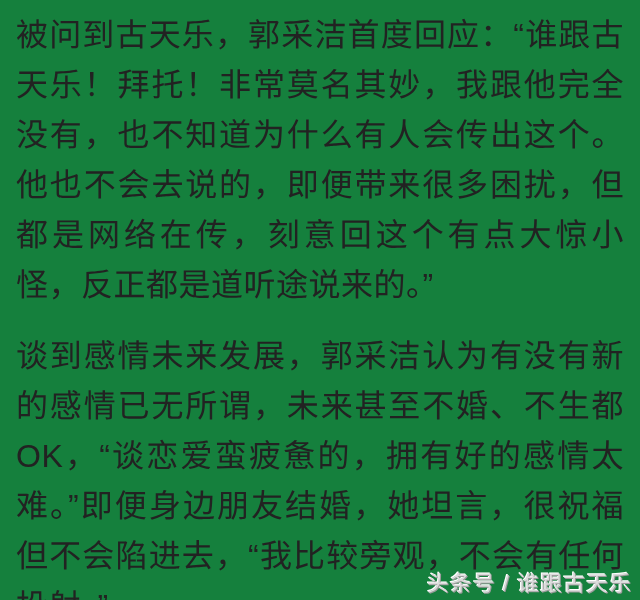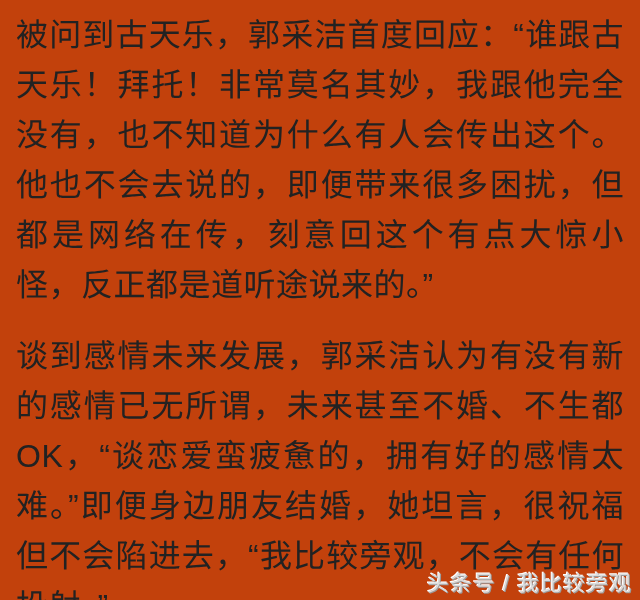--- a/index.html
+++ b/index.html
@@ -4,21 +4,21 @@
 <style>
   html, body {
     margin: 0;
     padding: 0;
   }
   .screen {
     position: relative;
     width: 640px;
     height: 600px;
     overflow: hidden;
-    background: #c2410c;
+    background: #15803d;
     font-family: "Liberation Sans", sans-serif;
   }
   .article-body {
     padding: 10px 16px 0 16px;
   }
   .article-paragraph {
     margin: 0 0 21px 0;
     color: #222222;
     font-size: 32px;
     line-height: 50px;
@@ -42,15 +42,15 @@
 </head>
 <body>
 
 <div class="screen">
 
   <main class="article-body">
     <p class="article-paragraph">被问到古天乐，郭采洁首度回应：“谁跟古天乐！拜托！非常莫名其妙，我跟他完全没有，也不知道为什么有人会传出这个。他也不会去说的，即便带来很多困扰，但都是网络在传，刻意回这个有点大惊小怪，反正都是道听途说来的。”</p>
     <p class="article-paragraph">谈到感情未来发展，郭采洁认为有没有新的感情已无所谓，未来甚至不婚、不生都OK，“谈恋爱蛮疲惫的，拥有好的感情太难。”即便身边朋友结婚，她坦言，很祝福但不会陷进去，“我比较旁观，不会有任何投射。”</p>
   </main>
 
-  <div class="watermark">头条号 / 我比较旁观</div>
+  <div class="watermark">头条号 / 谁跟古天乐</div>
 
 </div>
 
 </body></html>

